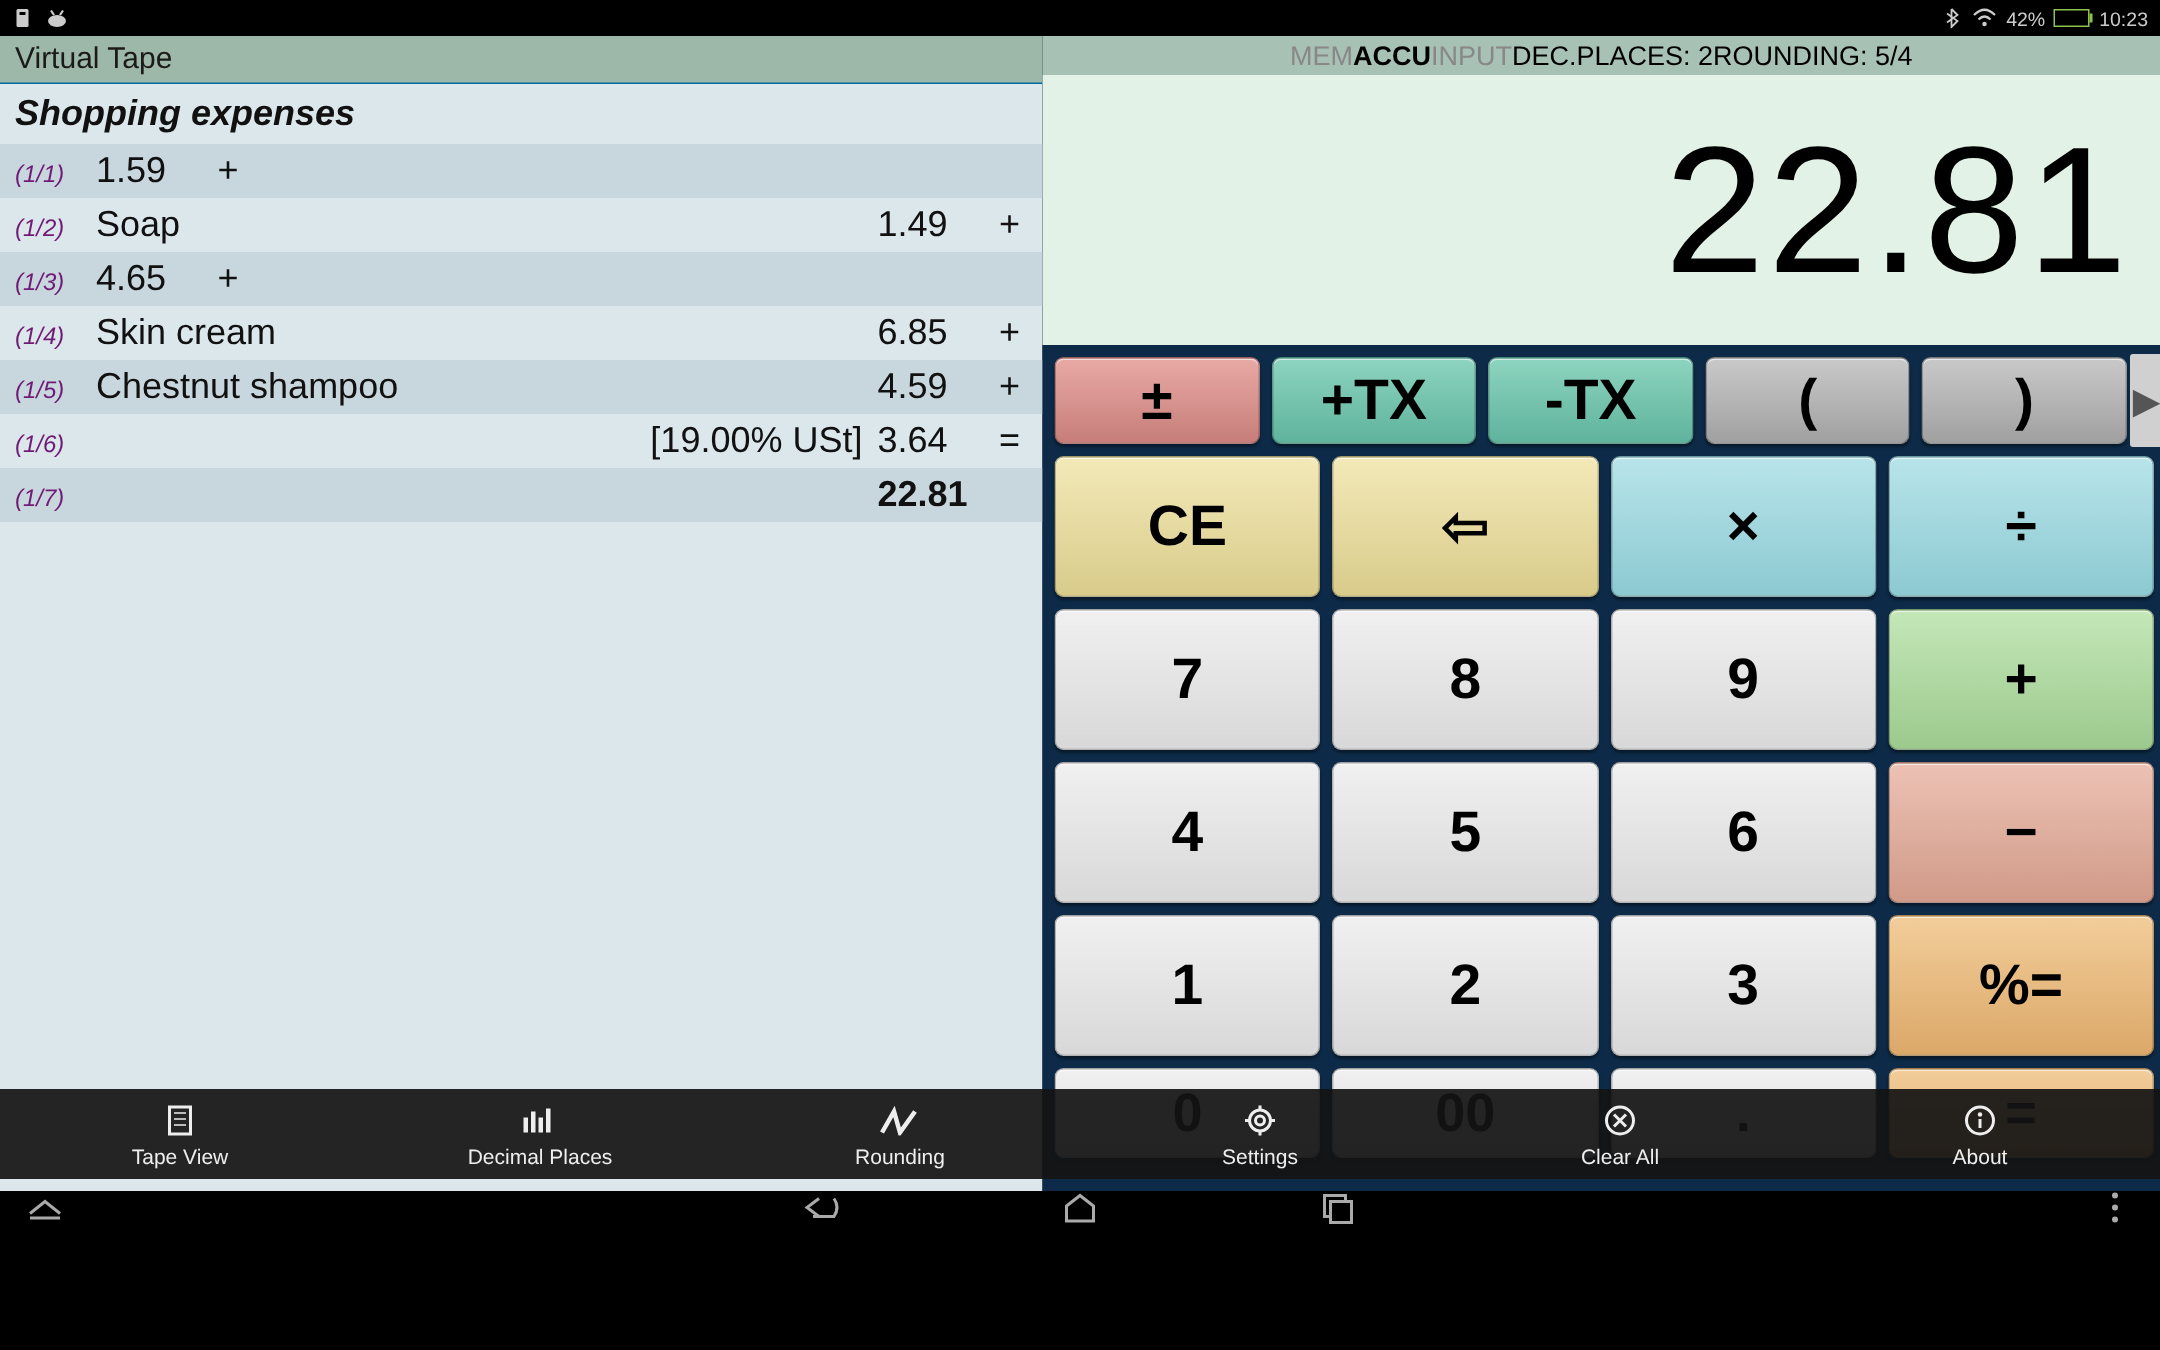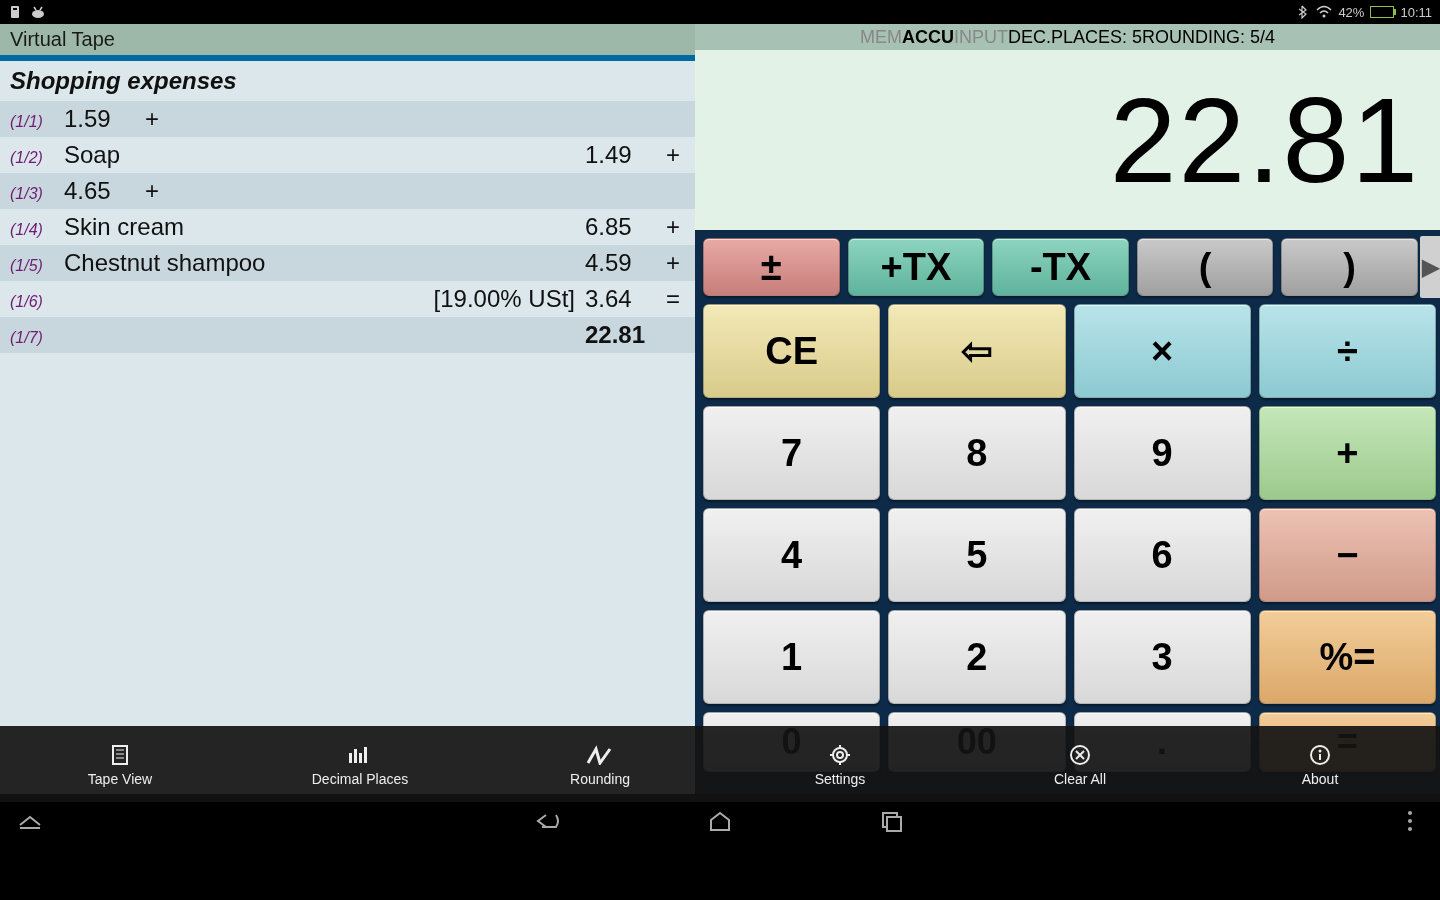--- a/index.html
+++ b/index.html
@@ -12,21 +12,21 @@
   .status-icon { width: 16px; height: 16px; display: inline-flex; align-items: center; justify-content: center; }
   .battery-icon { width: 24px; height: 12px; border: 1px solid #8bc34a; position: relative; }
   .battery-icon::after { content: ''; position: absolute; right: -3px; top: 2px; width: 2px; height: 6px; background: #8bc34a; }
   .battery-fill { background: #8bc34a; height: 100%; width: 42%; }
   
   
   .main { display: flex; height: 770px; }
   
   
   .tape-panel { width: 695px; background: #dce7eb; display: flex; flex-direction: column; }
-  .tape-header { background: #9db8a8; padding: 4px 10px; font-size: 20px; color: #1a1a1a; border-bottom: 6px solid #0369a1; }
+  .tape-header { background: #9db8a8; padding: 4px 10px; font-size: 20px; color: #1a1a1a; border-bottom: 1px solid #0369a1; }
   .tape-title { padding: 6px 10px; font-size: 24px; font-weight: bold; font-style: italic; color: #111; }
   .tape-rows { flex: 1; }
   .tape-row { display: flex; align-items: baseline; padding: 4px 10px; font-size: 24px; color: #111; }
   .tape-row:nth-child(odd) { background: #c8d7de; }
   .tape-row-idx { font-size: 16px; color: #701a75; margin-right: 8px; min-width: 46px; font-style: italic; }
   .tape-row-label { flex: 1; }
   .tape-row-prefix { margin-right: 10px; margin-left: 13px; }
   .tape-row-val { text-align: left; min-width: 70px; }
   .tape-row-op { width: 24px; text-align: center; margin-left: 6px; }
   .tape-total .tape-row-val { font-weight: bold; }
@@ -66,21 +66,21 @@
   
   .expand-chevron {
     position: absolute; right: -2px; top: 6px; width: 22px; height: 62px;
     background: #d0d0d0; display: flex; align-items: center; justify-content: center;
     font-size: 24px; color: #555; cursor: pointer; border-radius: 2px 0 0 2px;
     z-index: 2;
   }
   
   
   .toolbar {
-    height: 76px; background: rgba(20,20,20,0.92); display: flex;
+    height: 60px; background: rgba(20,20,20,0.92); display: flex;
     position: relative; margin-top: -68px; z-index: 10; text-align: right;
   }
   .toolbar-item {
     flex: 1; display: flex; flex-direction: column; align-items: center;
     justify-content: center; color: #eee; font-size: 14px; cursor: pointer; gap: 2px;
   }
   .toolbar-icon { width: 28px; height: 28px; display: flex; align-items: center; justify-content: center; }
   
   
   .navbar { height: 38px; background: #000; display: flex; align-items: center; justify-content: center; gap: 140px; }
@@ -116,21 +116,21 @@
     </span>
     <span class="status-icon">
       <svg width="16" height="14" viewBox="0 0 16 14">
           <path d="M1 5 Q8 -2 15 5" stroke="#ccc" stroke-width="1.5" fill="none"></path>
           <path d="M4 8 Q8 4 12 8" stroke="#ccc" stroke-width="1.5" fill="none"></path>
           <circle cx="8" cy="11" r="1.5" fill="#ccc"></circle>
         </svg>
     </span>
     <span>42%</span>
     <span class="battery-icon"><span class="battery-fill"></span></span>
-    <span>10:11</span>
+    <span>10:23</span>
   </div>
 </div>
 
 <div class="main">
 
   <div class="tape-panel">
     <div class="tape-header">Virtual Tape</div>
     <div class="tape-title">Shopping expenses</div>
     <div class="tape-rows">
       <div class="tape-row">
@@ -175,21 +175,21 @@
         <span class="tape-row-op"></span>
       </div>
     </div>
   </div>
 
   <div class="calc-panel">
     <div class="calc-status">
       <span>MEM</span>
       <span class="active">ACCU</span>
       <span>INPUT</span>
-      <span class="normal">DEC.PLACES: 5</span>
+      <span class="normal">DEC.PLACES: 2</span>
       <span class="normal">ROUNDING: 5/4</span>
     </div>
     <div class="calc-display">22.81</div>
     <div class="keypad">
       <div class="expand-chevron">▶</div>
       <div class="key-row">
         <div class="key short red">±</div>
         <div class="key short teal">+TX</div>
         <div class="key short teal">-TX</div>
         <div class="key short gray">(</div>

